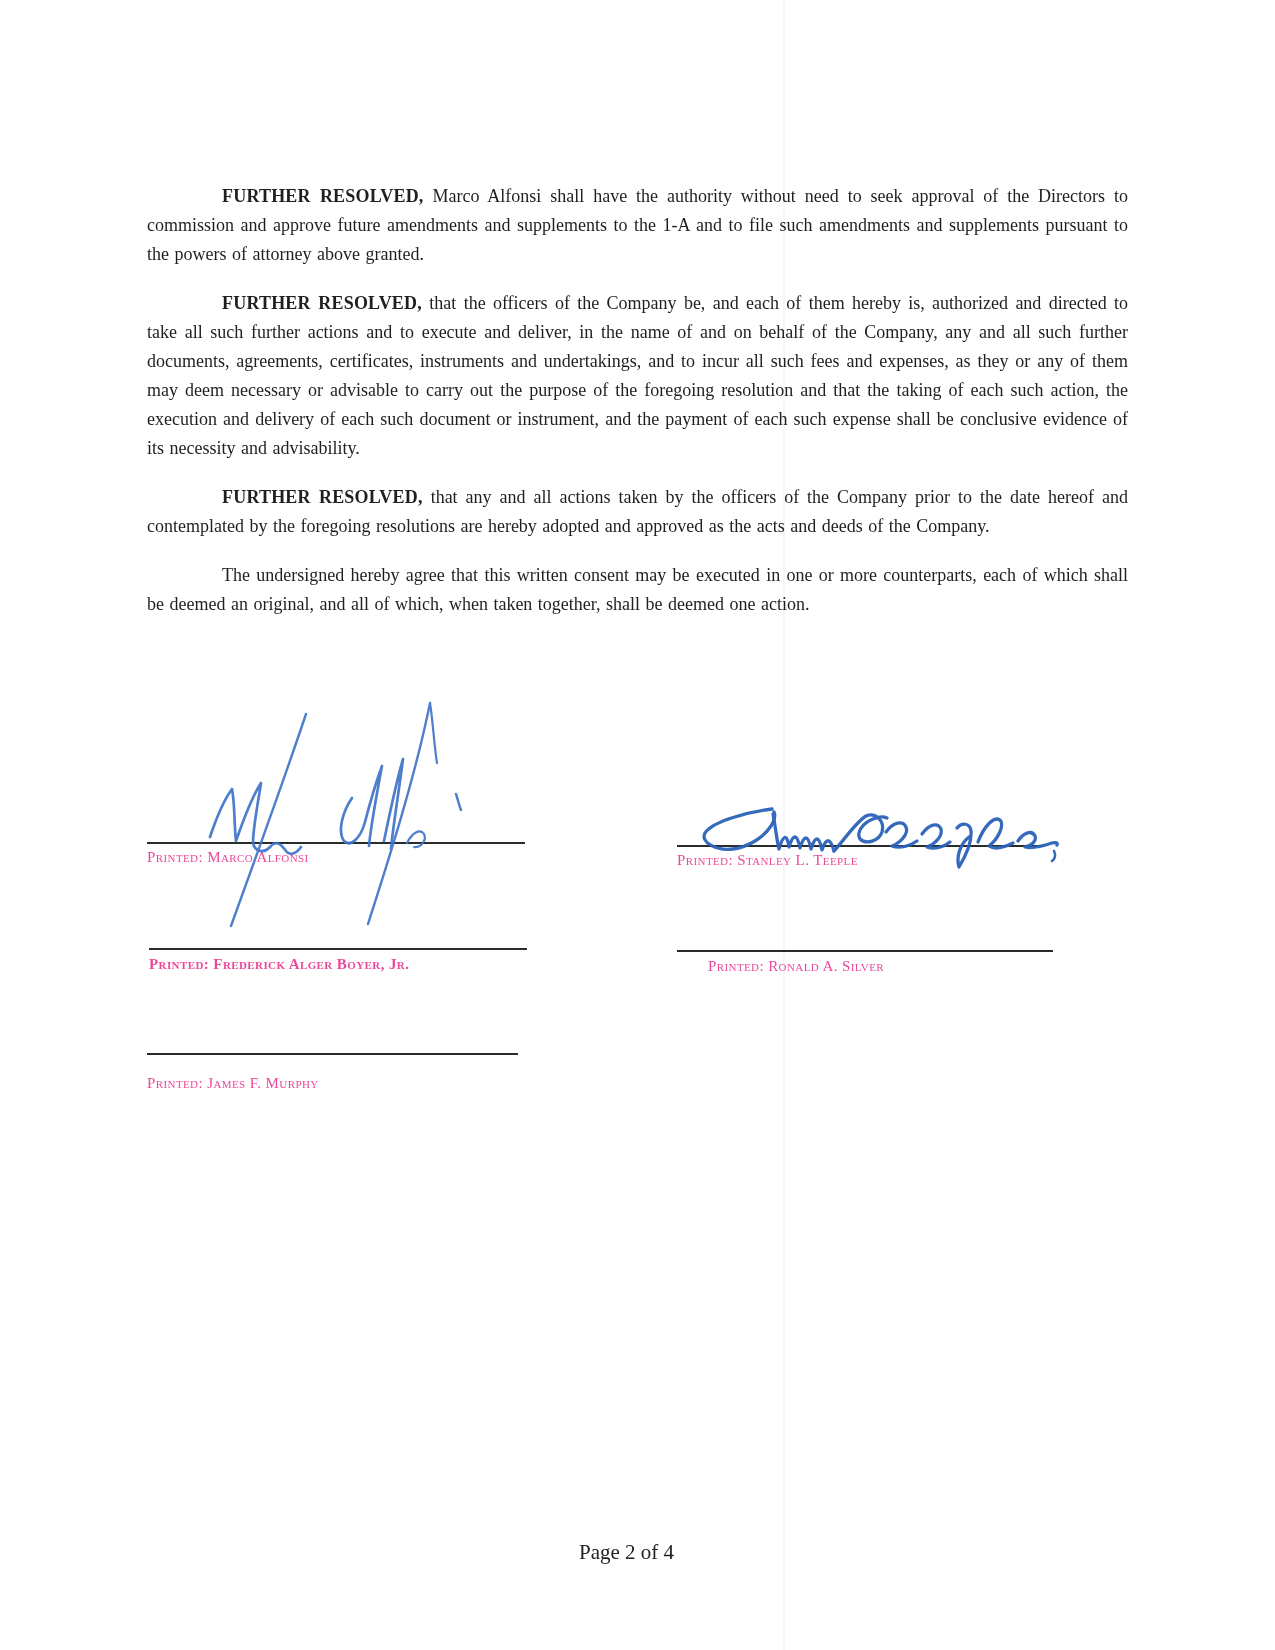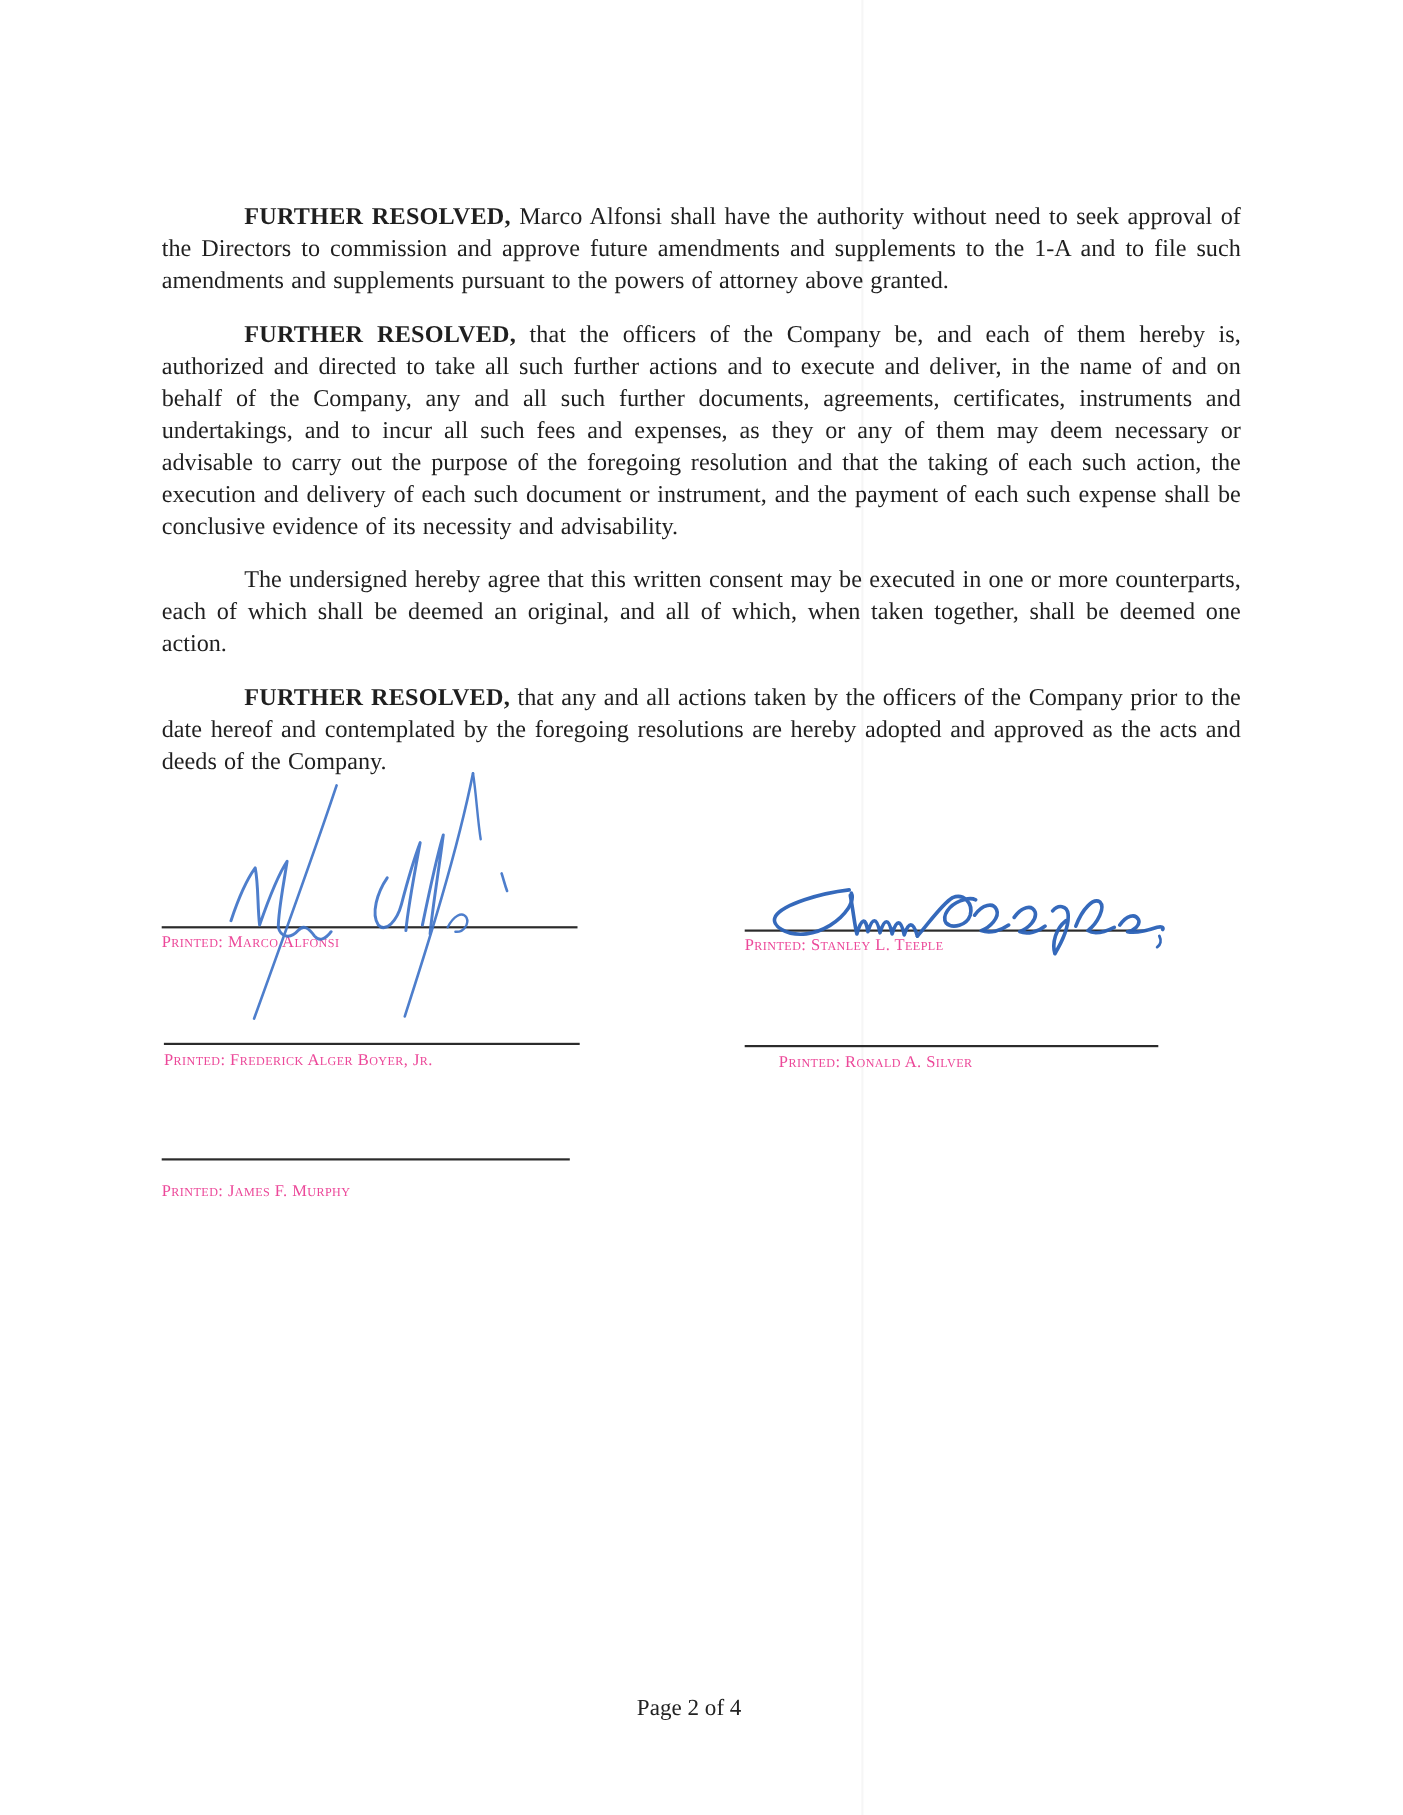--- a/index.html
+++ b/index.html
@@ -13,21 +13,21 @@
   }
   .scan-streak {
     position: absolute; top: 0; bottom: 0; left: 783px; width: 2px;
     background: rgba(0,0,0,0.035);
   }
   .doc-body {
     position: absolute; left: 147px; top: 182px; width: 981px;
   }
   .doc-body p {
     margin: 0 0 20px 0;
-    font-size: 22px;
+    font-size: 18px;
     line-height: 29px;
     text-align: justify;
     text-indent: 75px;
     word-spacing: 1px;
   }
   .doc-body p .lead { font-weight: bold; letter-spacing: 0.2px; }
   .sig-line {
     position: absolute; height: 0;
     border-top: 2px solid #2b2b2b;
   }
@@ -51,32 +51,32 @@
   }
 </style>
 </head>
 <body>
 
 <div class="scan-streak"></div>
 
 <div class="doc-body">
   <p><span class="lead">FURTHER RESOLVED,</span><span> Marco Alfonsi shall have the authority without need to seek approval of the Directors to commission and approve future amendments and supplements to the 1-A and to file such amendments and supplements pursuant to the powers of attorney above granted.</span></p>
   <p><span class="lead">FURTHER RESOLVED,</span><span> that the officers of the Company be, and each of them hereby is, authorized and directed to take all such further actions and to execute and deliver, in the name of and on behalf of the Company, any and all such further documents, agreements, certificates, instruments and undertakings, and to incur all such fees and expenses, as they or any of them may deem necessary or advisable to carry out the purpose of the foregoing resolution and that the taking of each such action, the execution and delivery of each such document or instrument, and the payment of each such expense shall be conclusive evidence of its necessity and advisability.</span></p>
+  <p><span class="lead">FURTHER RESOLVED,</span><span> that any and all actions taken by the officers of the Company prior to the date hereof and contemplated by the foregoing resolutions are hereby adopted and approved as the acts and deeds of the Company.</span></p>
   <p><span class="lead"></span><span>The undersigned hereby agree that this written consent may be executed in one or more counterparts, each of which shall be deemed an original, and all of which, when taken together, shall be deemed one action.</span></p>
-  <p><span class="lead">FURTHER RESOLVED,</span><span> that any and all actions taken by the officers of the Company prior to the date hereof and contemplated by the foregoing resolutions are hereby adopted and approved as the acts and deeds of the Company.</span></p>
 </div>
 
 <div class="sig-line" style="left:147px; top:842px; width:378px;"></div>
 <div class="sig-name" style="left:147px; top:849px;"><span>Printed:</span> <span>Marco Alfonsi</span></div>
 
 <div class="sig-line" style="left:677px; top:845px; width:366px;"></div>
 <div class="sig-name" style="left:677px; top:852px;"><span>Printed:</span> <span>Stanley L. Teeple</span></div>
 
 <div class="sig-line" style="left:149px; top:948px; width:378px;"></div>
-<div class="sig-name" style="left:149px; top:956px;"><span>Printed:</span> <span>Frederick Alger Boyer, Jr.</span></div>
+<div class="sig-name" style="left:149px; top:956px;font-weight:bold;"><span>Printed:</span> <span>Frederick Alger Boyer, Jr.</span></div>
 
 <div class="sig-line" style="left:677px; top:950px; width:376px;"></div>
 <div class="sig-name" style="left:708px; top:958px;"><span>Printed:</span> <span>Ronald A. Silver</span></div>
 
 <div class="sig-line" style="left:147px; top:1053px; width:371px;"></div>
 <div class="sig-name" style="left:147px; top:1075px;"><span>Printed:</span> <span>James F. Murphy</span></div>
 
 <svg class="ink-overlay" width="1275" height="1650" viewBox="0 0 1275 1650">
   <g fill="none" stroke-linecap="round" stroke-linejoin="round" stroke-width="2.7" opacity="0.92" stroke="#3f74c8">
     <path d="M210 837 C215 822 224 800 232 789 C235 804 234 824 236 841 C244 818 253 795 261 783 C258 803 253 828 253 843 C255 852 264 854 271 846 C276 840 281 844 286 851 C290 856 296 854 301 847"></path>

